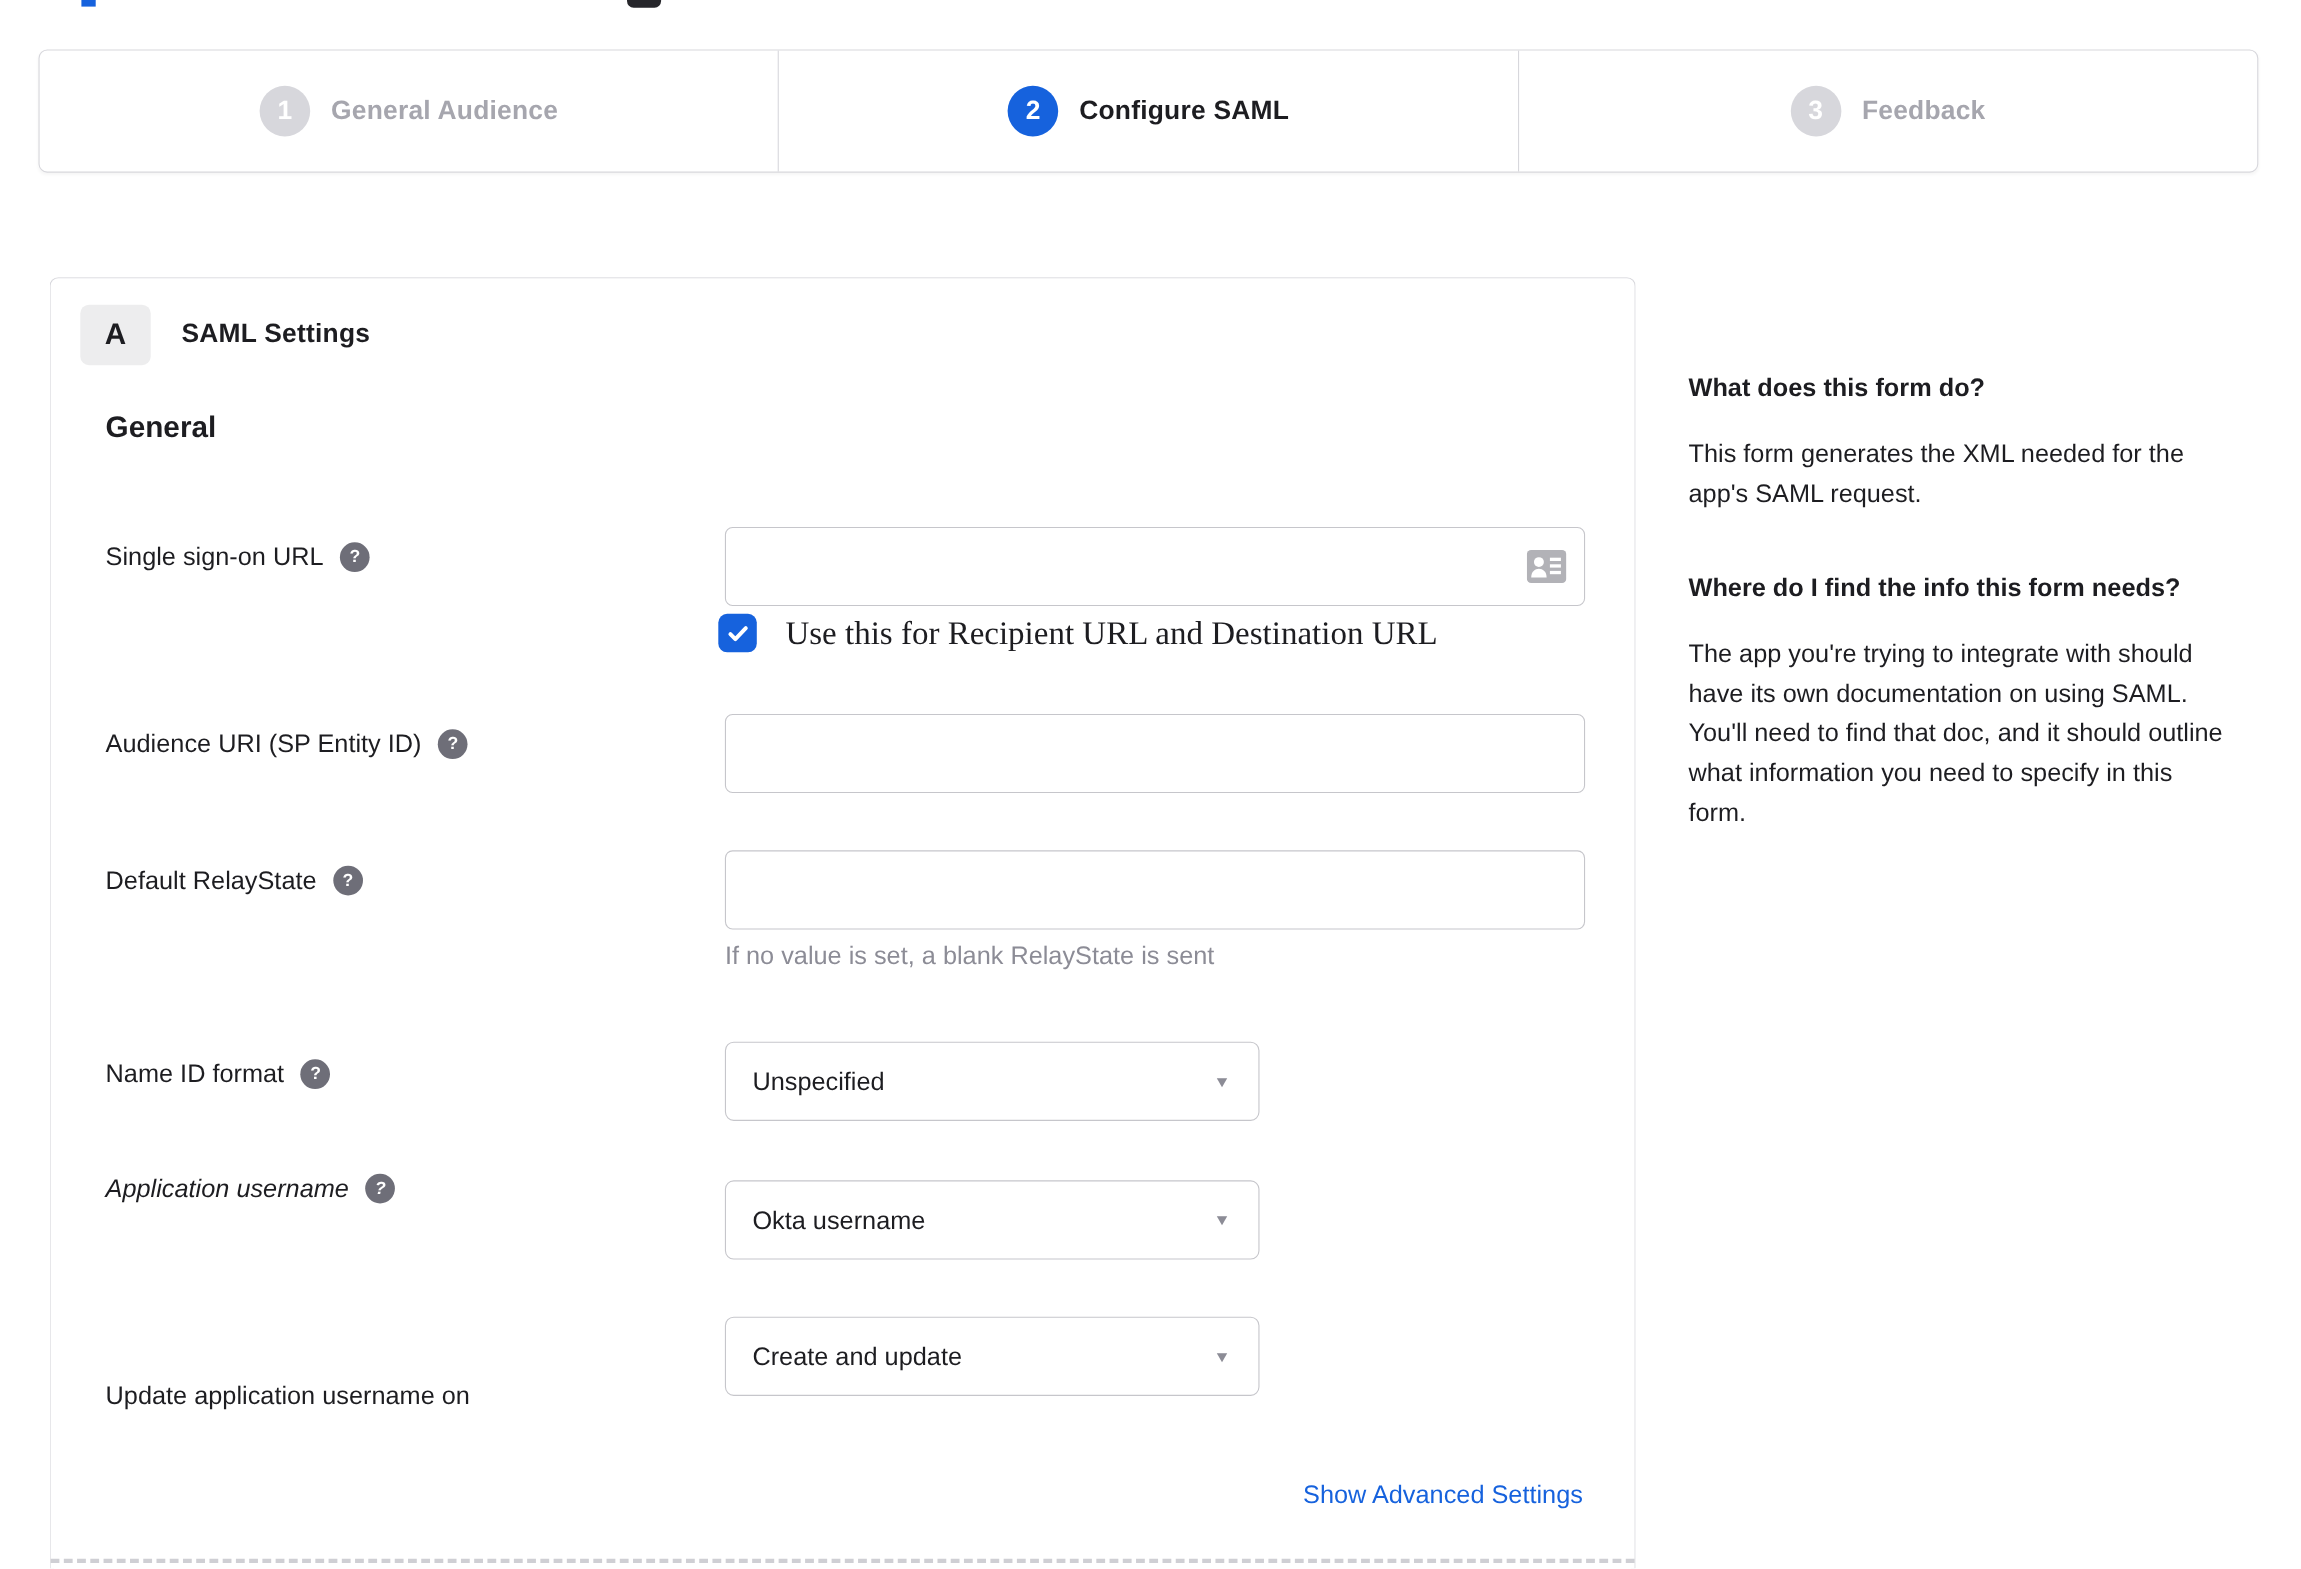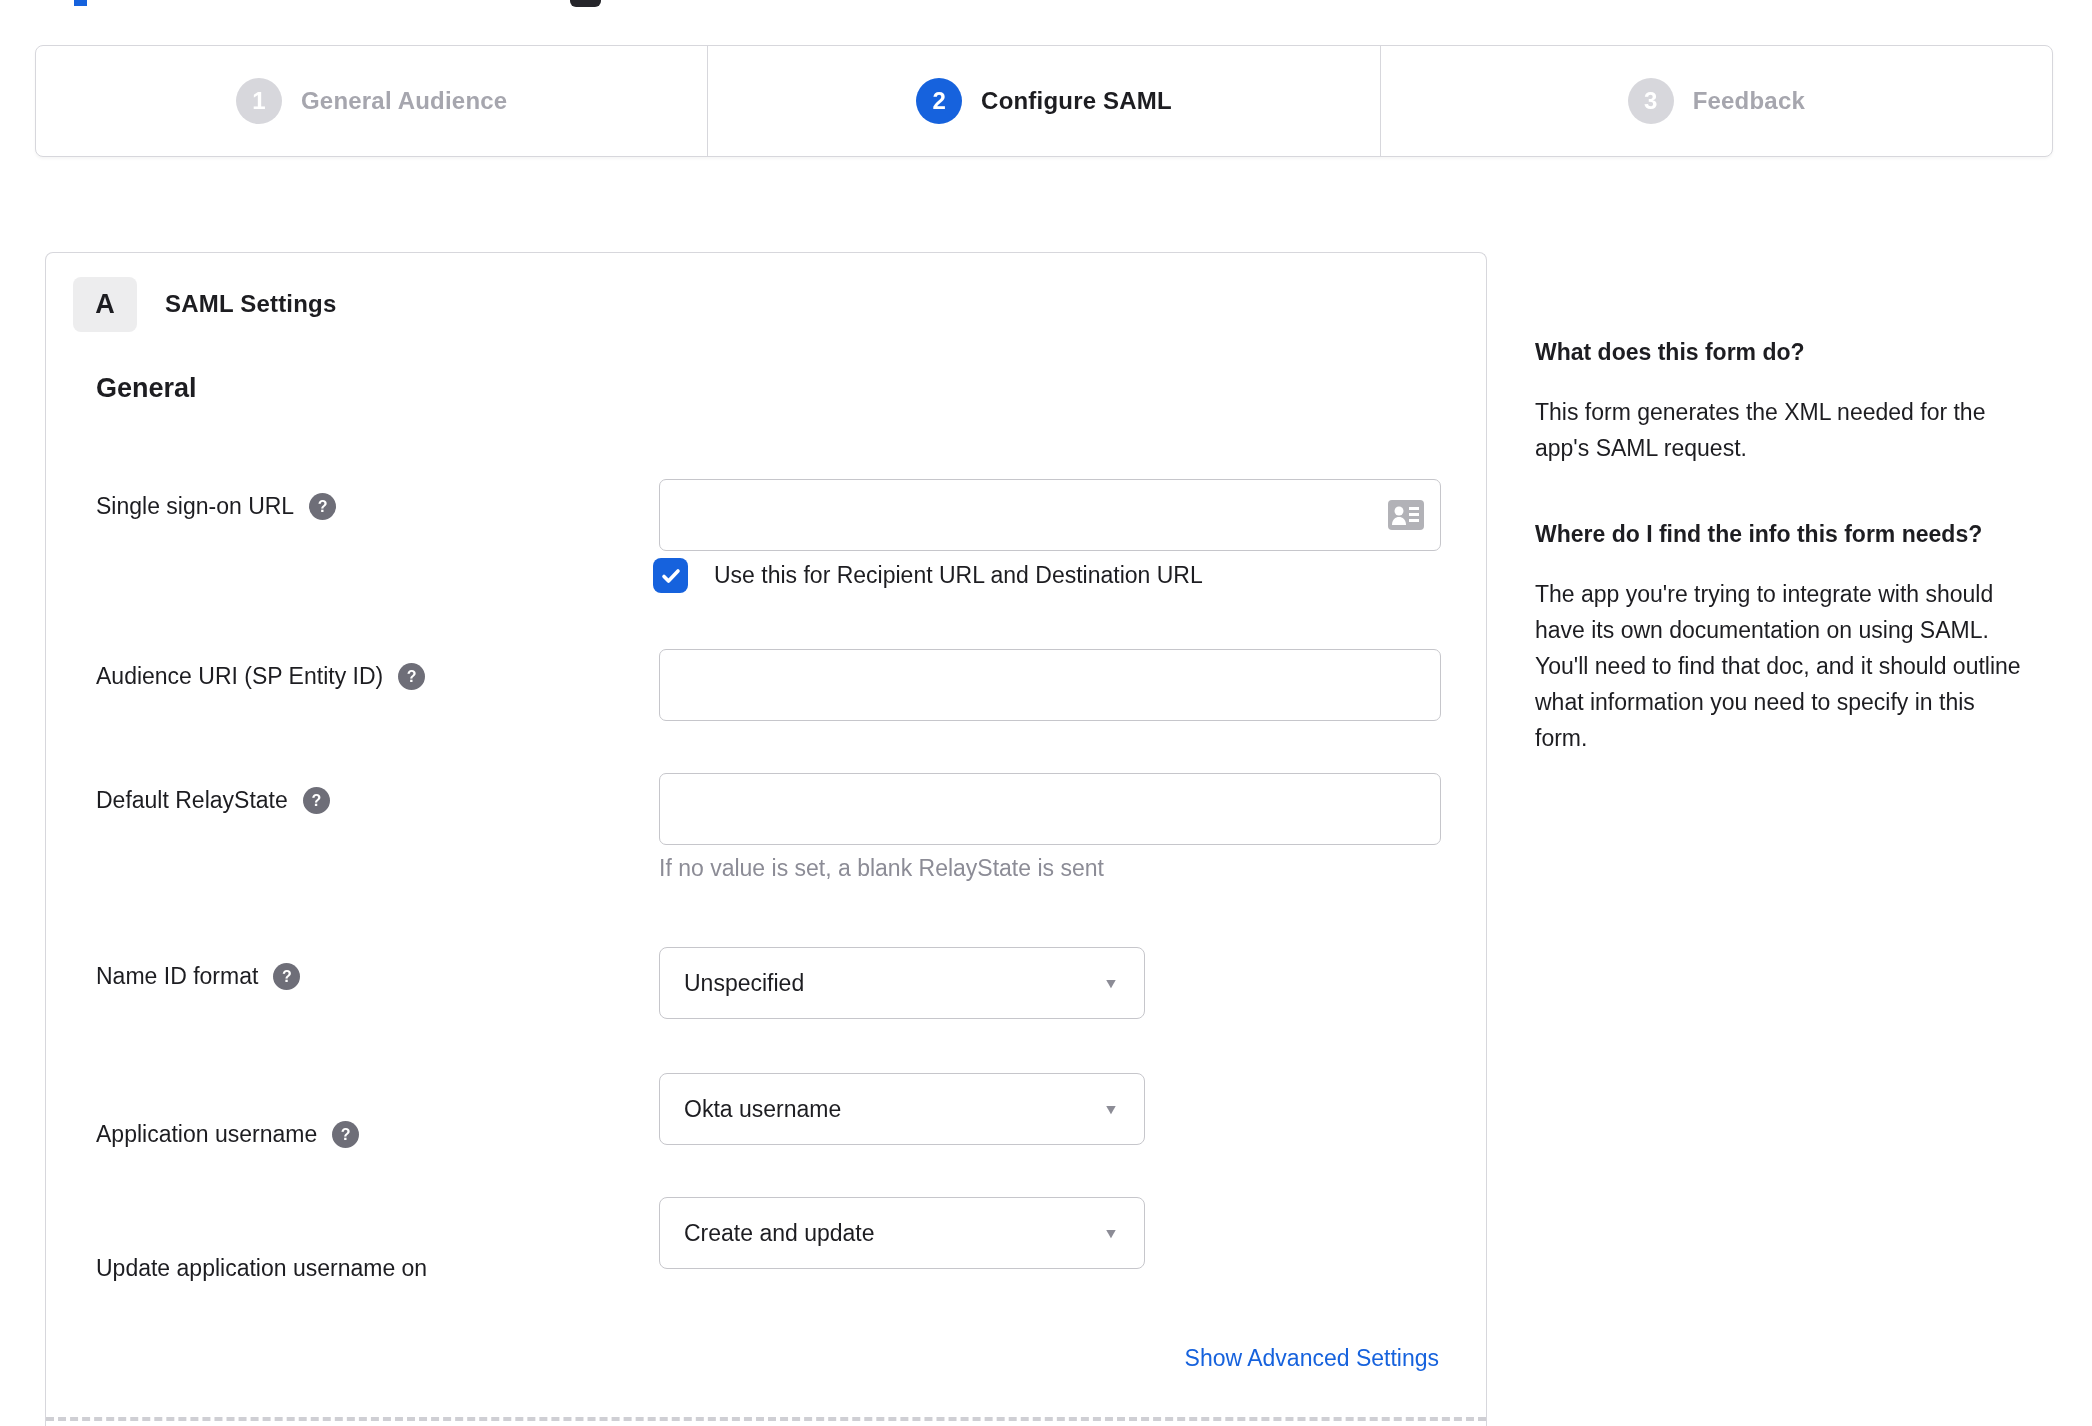--- a/index.html
+++ b/index.html
@@ -37,21 +37,21 @@
               cursor:pointer; flex:0 0 auto; }
 
   .text-input-wrap { left:613px; width:782px; height:72px; }
   .text-input { width:100%; height:100%; border:1px solid #c6c6cb; border-radius:7px; background:#fff;
                 font-family:"Liberation Sans", sans-serif; font-size:23px; padding:0 60px 0 22px; color:#1d1d21; }
   .card-icon { position:absolute; right:17px; top:21px; width:36px; height:30px; cursor:pointer; }
 
   .checkbox-row { left:607px; display:flex; align-items:center; gap:26px; }
   .checkbox { width:35px; height:35px; border-radius:8px; background:#1662dd; display:flex;
               align-items:center; justify-content:center; cursor:pointer; flex:0 0 auto; }
-  .checkbox-label { font-size:23px; }
+  .checkbox-label { font-size:30px;font-family:Liberation Serif, serif; }
 
   .hint { left:613px; font-size:23px; color:#8c8c96; }
 
   .select { left:613px; width:486px; height:72px; border:1px solid #c6c6cb; border-radius:8px;
             background:#fff; display:flex; align-items:center; justify-content:space-between;
             padding:0 26px 0 24px; cursor:pointer; }
   .select-value { font-size:23px; color:#1d1d21; }
   .caret { font-size:14px; color:#8c8c96; transform:scaleX(1.15); }
 
   .advanced-link { right:47px; top:1092px; font-size:23px; font-weight:400; color:#1662dd;
@@ -135,21 +135,21 @@
 
   <div class="abs field-label" style="top:710px;">
     <span>Name ID format</span>
     <span class="help-dot">?</span>
   </div>
   <div class="abs select" style="top:694px;" role="listbox">
     <span class="select-value">Unspecified</span>
     <span class="caret">▼</span>
   </div>
 
-  <div class="abs field-label" style="top:868px;">
+  <div class="abs field-label" style="top:814px;font-style:italic;">
     <span>Application username</span>
     <span class="help-dot">?</span>
   </div>
   <div class="abs select" style="top:820px;" role="listbox">
     <span class="select-value">Okta username</span>
     <span class="caret">▼</span>
   </div>
 
   <div class="abs field-label" style="top:958px;margin-top:44px;">
     <span>Update application username on</span>

